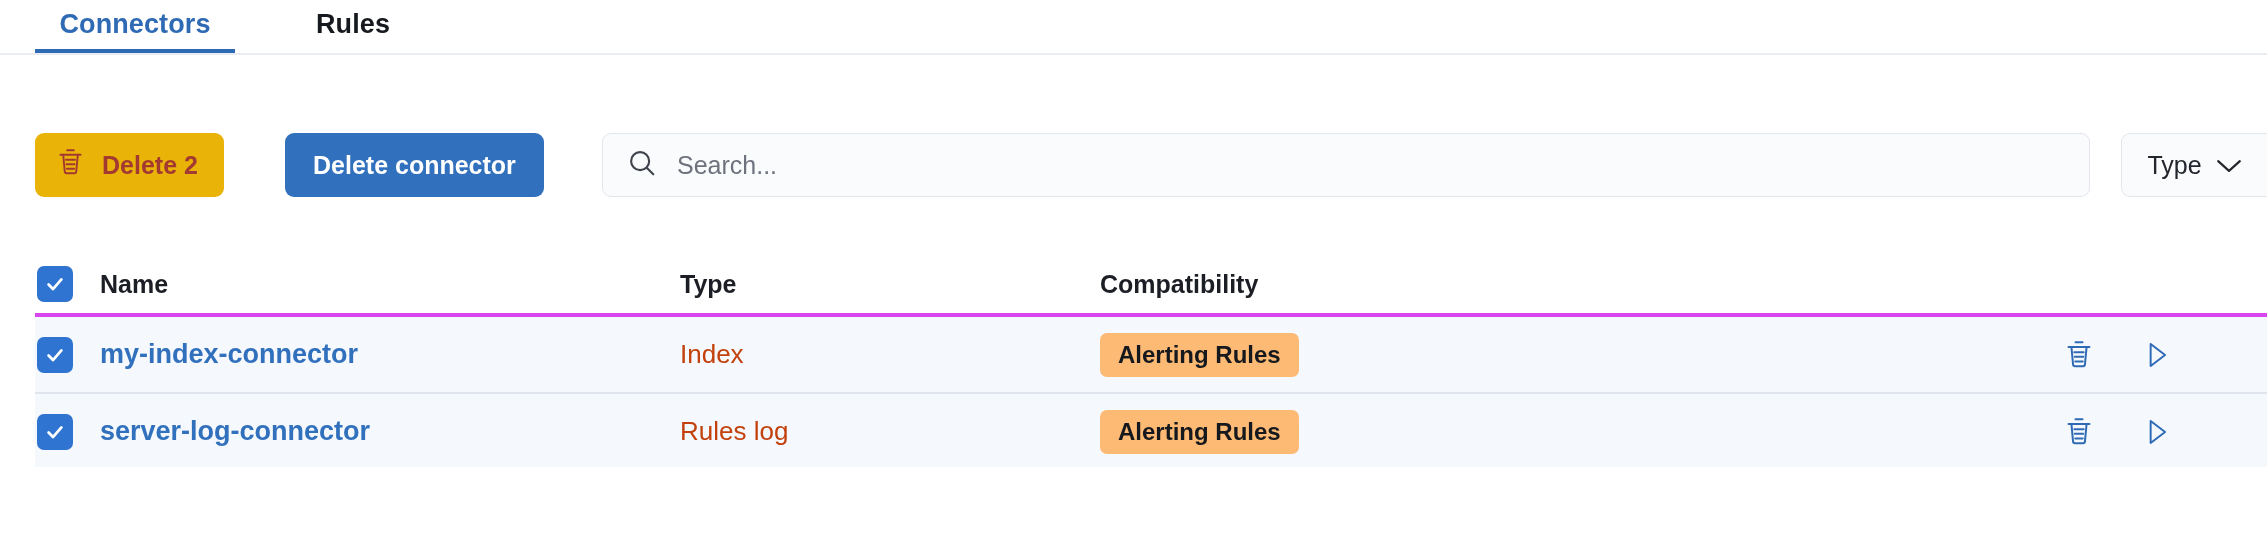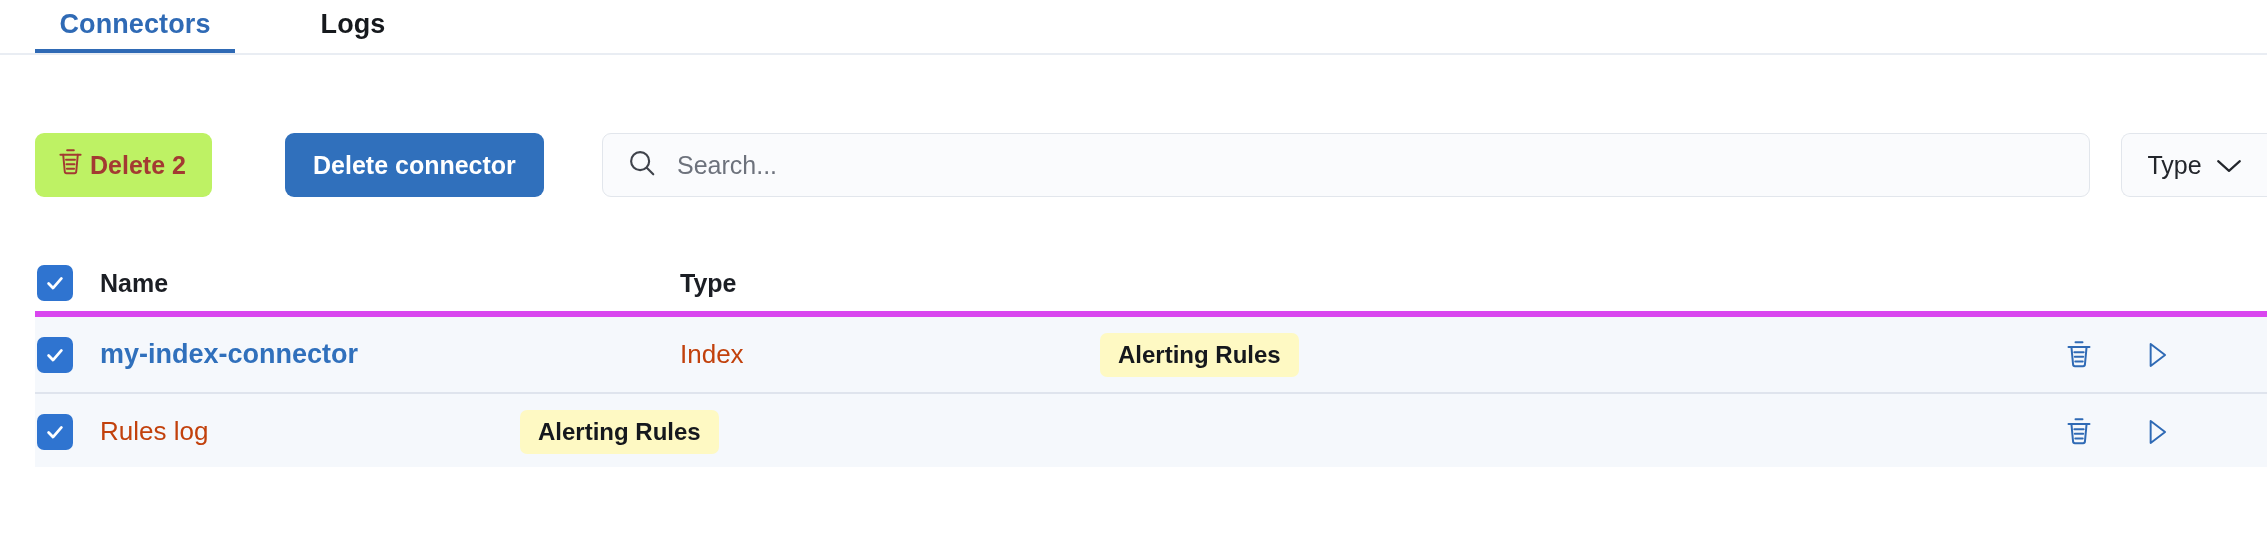--- a/index.html
+++ b/index.html
@@ -66,30 +66,30 @@
     left: 0; top: 55px;
     width: 2267px;
     height: 145px;
   }
 
   .btn-delete {
     position: absolute;
     left: 35px; top: 78px;
     height: 64px;
     padding: 0 26px 0 22px;
-    background: #bef264;
+    background: #eab308;
     border: none;
     border-radius: 9px;
     color: #a33a32;
     font-size: 25px;
     font-weight: 700;
     font-family: "Liberation Sans", sans-serif;
     display: flex;
     align-items: center;
-    gap: 6px;
+    gap: 18px;
     cursor: pointer;
     text-align: center;
   }
 
   .btn-create {
     position: absolute;
     left: 285px; top: 78px;
     height: 64px;
     padding: 0 28px;
     background: #3070bc;
@@ -155,21 +155,21 @@
     left: 35px; top: 255px;
     width: 2232px;
   }
   .row {
     display: flex;
     align-items: center;
     height: 64px;
     border-bottom: 2px solid #dfe4ed;
   }
   .row.head {
-    border-bottom: 6px solid #d946ef;
+    border-bottom: 4px solid #d946ef;
     height: 62px;
   }
   .row.data {
     background: #f5f8fc;
     height: 77px;
   }
   .cell-check {
     width: 65px;
     display: flex;
     align-items: center;
@@ -214,21 +214,21 @@
     flex: none;
   }
   .checkbox svg { display: block; }
 
   .badge {
     display: inline-flex;
     align-items: center;
     height: 44px;
     padding: 0 18px;
     border-radius: 7px;
-    background: #fef9c3;
+    background: #fdba74;
     color: #15181d;
     font-size: 24px;
     font-weight: 700;
   }
 
   .icon-btn {
     width: 40px; height: 40px;
     display: flex;
     align-items: center;
     justify-content: center;
@@ -240,21 +240,21 @@
 </head>
 <body>
 
 <div class="page">
 
   <div class="tabbar">
     <div class="tab tab-connectors">
       <span>Connectors</span>
     </div>
     <div class="tab tab-logs">
-      <span>Logs</span>
+      <span>Rules</span>
     </div>
   </div>
 
   <div class="toolbar">
 
     <button class="btn-delete">
       <span class="ico">
         <svg width="27" height="30" viewBox="0 0 24 26" fill="none" stroke="#a33a32" stroke-width="1.7" stroke-linecap="round" stroke-linejoin="round">
           <path d="M9 2.5h6M3 6.5h18"></path>
           <path d="M5.5 6.5l1.4 15a1.6 1.6 0 0 0 1.6 1.5h7a1.6 1.6 0 0 0 1.6-1.5l1.4-15"></path>
@@ -293,20 +293,21 @@
     <div class="row head">
       <div class="cell-check">
         <div class="checkbox">
           <svg width="22" height="22" viewBox="0 0 24 24" fill="none" stroke="#ffffff" stroke-width="3" stroke-linecap="round" stroke-linejoin="round">
             <path d="M5 12.5l4.8 5L19 7"></path>
           </svg>
         </div>
       </div>
       <div class="cell-name th">Name</div>
       <div class="cell-type th">Type</div>
+      <div class="cell-compat th">Compatibility</div>
       <div class="cell-actions"></div>
     </div>
 
     <div class="row data">
       <div class="cell-check">
         <div class="checkbox">
           <svg width="22" height="22" viewBox="0 0 24 24" fill="none" stroke="#ffffff" stroke-width="3" stroke-linecap="round" stroke-linejoin="round">
             <path d="M5 12.5l4.8 5L19 7"></path>
           </svg>
         </div>
@@ -335,20 +336,23 @@
     </div>
 
     <div class="row data">
       <div class="cell-check">
         <div class="checkbox">
           <svg width="22" height="22" viewBox="0 0 24 24" fill="none" stroke="#ffffff" stroke-width="3" stroke-linecap="round" stroke-linejoin="round">
             <path d="M5 12.5l4.8 5L19 7"></path>
           </svg>
         </div>
       </div>
+      <div class="cell-name">
+        <span class="cell-link">server-log-connector</span>
+      </div>
       <div class="cell-type cell-text">Rules log</div>
       <div class="cell-compat">
         <span class="badge">Alerting Rules</span>
       </div>
       <div class="cell-actions">
         <span class="icon-btn">
           <svg width="28" height="31" viewBox="0 0 24 26" fill="none" stroke="#2f6ab5" stroke-width="1.7" stroke-linecap="round" stroke-linejoin="round">
             <path d="M9 2.5h6M3 6.5h18"></path>
             <path d="M5.5 6.5l1.4 15a1.6 1.6 0 0 0 1.6 1.5h7a1.6 1.6 0 0 0 1.6-1.5l1.4-15"></path>
             <path d="M8 11h8M8.4 15h7.2M8.8 19h6.4"></path>

